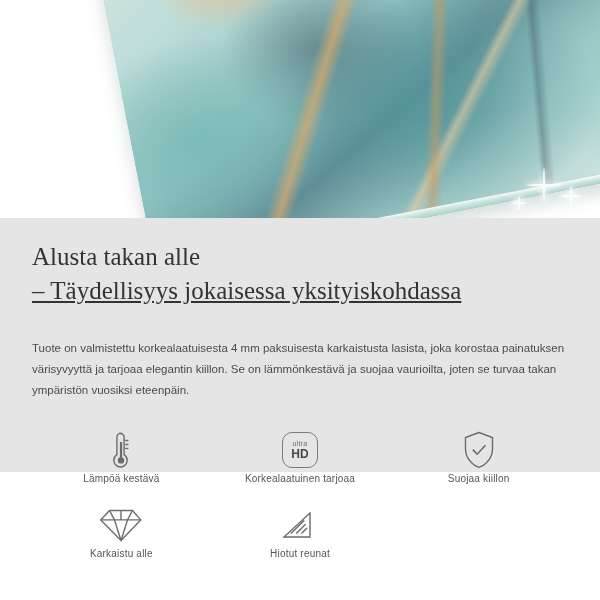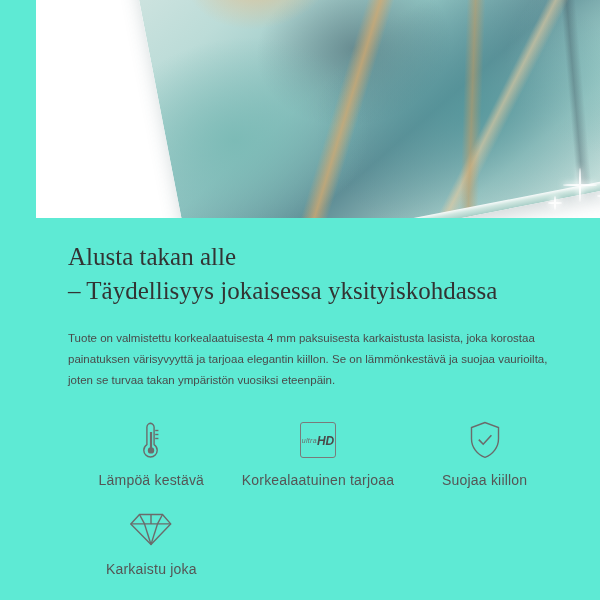--- a/index.html
+++ b/index.html
@@ -10,24 +10,23 @@
     width: 600px;
     height: 600px;
     background: #ffffff;
     font-family: "Liberation Sans", sans-serif;
     overflow: hidden;
   }
 
   .page {
     position: relative;
     width: 600px;
-    height: 600px;
-    background: #5eead4;
+    height: 472px;
+    background: #e5e5e5;
     box-sizing: border-box;
-    padding-left: 36px;
   }
 
   
   .hero {
     position: relative;
     width: 600px;
     height: 218px;
     overflow: hidden;
     background: #ffffff;
   }
@@ -105,24 +104,24 @@
     box-sizing: border-box;
   }
   .headline {
     font-family: "Liberation Serif", serif;
     font-size: 25px;
     line-height: 34px;
     color: #333333;
     margin-top: 22px;
     font-weight: 400;
   }
-  .headline .l2 { display: block; }
+  .headline .l2 { display: block; text-decoration: underline; }
 
   .body-copy {
-    margin-top: 20px;
+    margin-top: 30px;
     font-size: 11.5px;
     line-height: 21px;
     color: #4a4a4a;
     max-width: 540px;
   }
 
   
   .features {
     margin-top: 26px;
     display: grid;
@@ -136,37 +135,35 @@
     justify-content: flex-start;
   }
   .feature-icon {
     height: 46px;
     display: flex;
     align-items: center;
     justify-content: center;
     color: #6b6b6b;
   }
   .feature-label {
-    margin-top: 9px;
-    font-size: 14px;
+    font-size: 10px;
     color: #555555;
     text-align: center;
     letter-spacing: .2px;
   }
   .ultrahd-badge {
     width: 34px;
     height: 34px;
     border: 1.4px solid #7a7a7a;
-    border-radius: 3px;
+    border-radius: 10px;
     display: flex;
-    flex-direction: row;
+    flex-direction: column;
     align-items: center;
     justify-content: center;
     line-height: 1;
-    font-style: italic;
   }
   .ultrahd-badge .u-top {
     font-size: 7px;
     color: #6b6b6b;
     letter-spacing: .3px;
   }
   .ultrahd-badge .u-bot {
     font-size: 12px;
     font-weight: bold;
     color: #4a4a4a;
@@ -239,20 +236,31 @@
           <svg width="44" height="38" viewBox="0 0 44 38" fill="none" stroke="#6b6b6b" stroke-width="1.4">
             <path d="M10.5 4.5h23l8.2 9.4L22 34.5 1.8 13.9l8.7-9.4z"></path>
             <line x1="1.8" y1="13.9" x2="41.7" y2="13.9"></line>
             <line x1="10.5" y1="4.5" x2="15.5" y2="13.9"></line>
             <line x1="33.5" y1="4.5" x2="28.5" y2="13.9"></line>
             <line x1="15.5" y1="13.9" x2="22" y2="34.5"></line>
             <line x1="28.5" y1="13.9" x2="22" y2="34.5"></line>
             <line x1="22" y1="4.5" x2="22" y2="13.9"></line>
           </svg>
         </div>
-        <div class="feature-label">Karkaistu joka</div>
-      </div>
-
+        <div class="feature-label">Karkaistu alle</div>
+      </div>
+
+      <div class="feature">
+        <div class="feature-icon">
+          <svg width="40" height="32" viewBox="0 0 40 32" fill="none" stroke="#6b6b6b" stroke-width="1.4">
+            <path d="M4 28 L30 28 L30 4 Z"></path>
+            <line x1="11" y1="24.6" x2="24.2" y2="11.4"></line>
+            <line x1="16.2" y1="24.6" x2="25.6" y2="15.2"></line>
+            <line x1="21.4" y1="24.6" x2="27" y2="19"></line>
+          </svg>
+        </div>
+        <div class="feature-label">Hiotut reunat</div>
+      </div>
 
 
     </div>
   </div>
 </div>
 
 </body></html>

